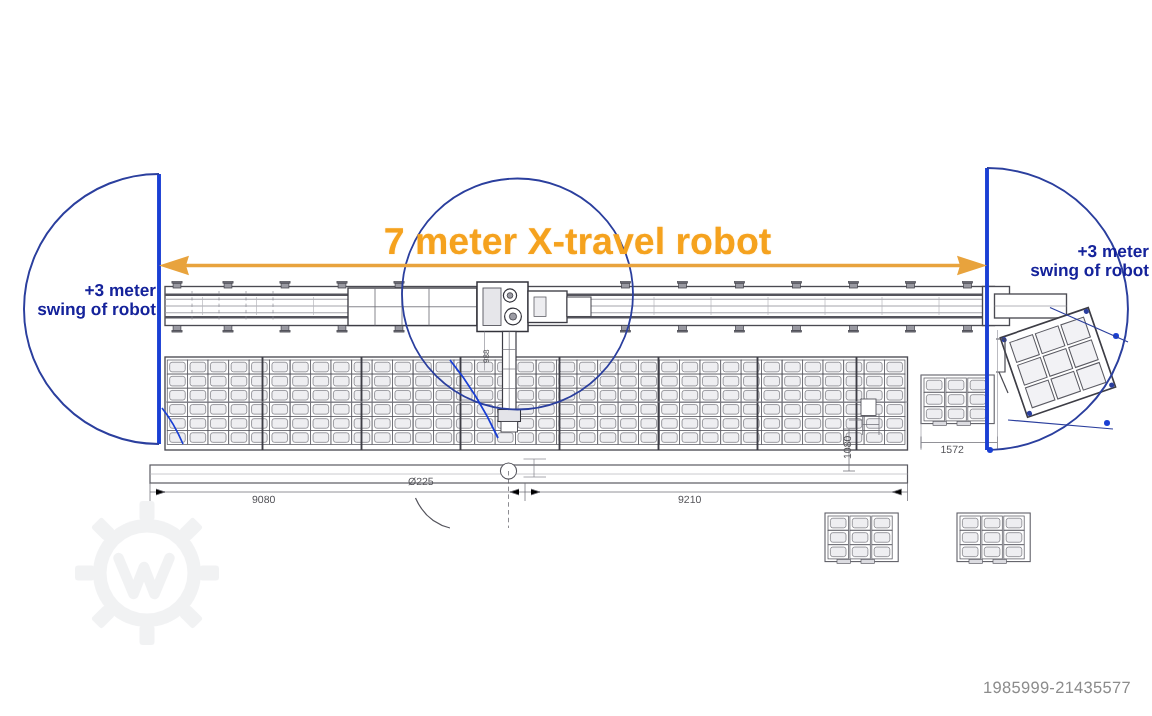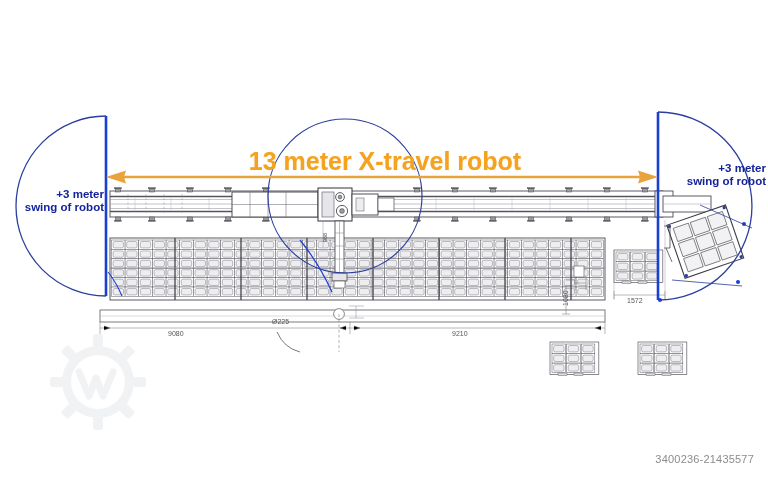--- a/index.html
+++ b/index.html
@@ -378,21 +378,21 @@
           <rect x="-48" y="-5" width="13" height="10" rx="2" transform="rotate(45)"></rect>
           <rect x="35" y="-5" width="13" height="10" rx="2" transform="rotate(45)"></rect>
         </g>
         <circle cx="0" cy="0" r="27" fill="#ffffff"></circle>
         <path d="M-19 -10 L-9 14 L-2 -4 L5 14 L15 -10" fill="none" stroke="#9aa0ab" stroke-width="7" stroke-linejoin="round" stroke-linecap="round"></path>
       </g>
     </g>
   </svg>
 
   <div class="title-main">
-    <span>13 meter X-travel robot</span>
+    <span>7 meter X-travel robot</span>
   </div>
 
   <div class="anno-left">
     <div>+3 meter</div>
     <div>swing of robot</div>
   </div>
 
   <div class="anno-right">
     <div>+3 meter</div>
     <div>swing of robot</div>
@@ -403,15 +403,15 @@
   <div class="dimtxt" style="left:452px;top:330px;">9210</div>
 
   <div class="dimtxt" style="left:272px;top:318px;">Ø225</div>
 
   <div class="dimtxt" style="left:627px;top:297px;">1572</div>
 
   <div class="dimtxt rot" style="left:562px;top:306px;">1080</div>
 
   <div class="dimtxt rot small" style="left:322px;top:242px;">988</div>
 
-  <div class="refcode">3400236-21435577</div>
+  <div class="refcode">1985999-21435577</div>
 
 </div>
 
 </body></html>

